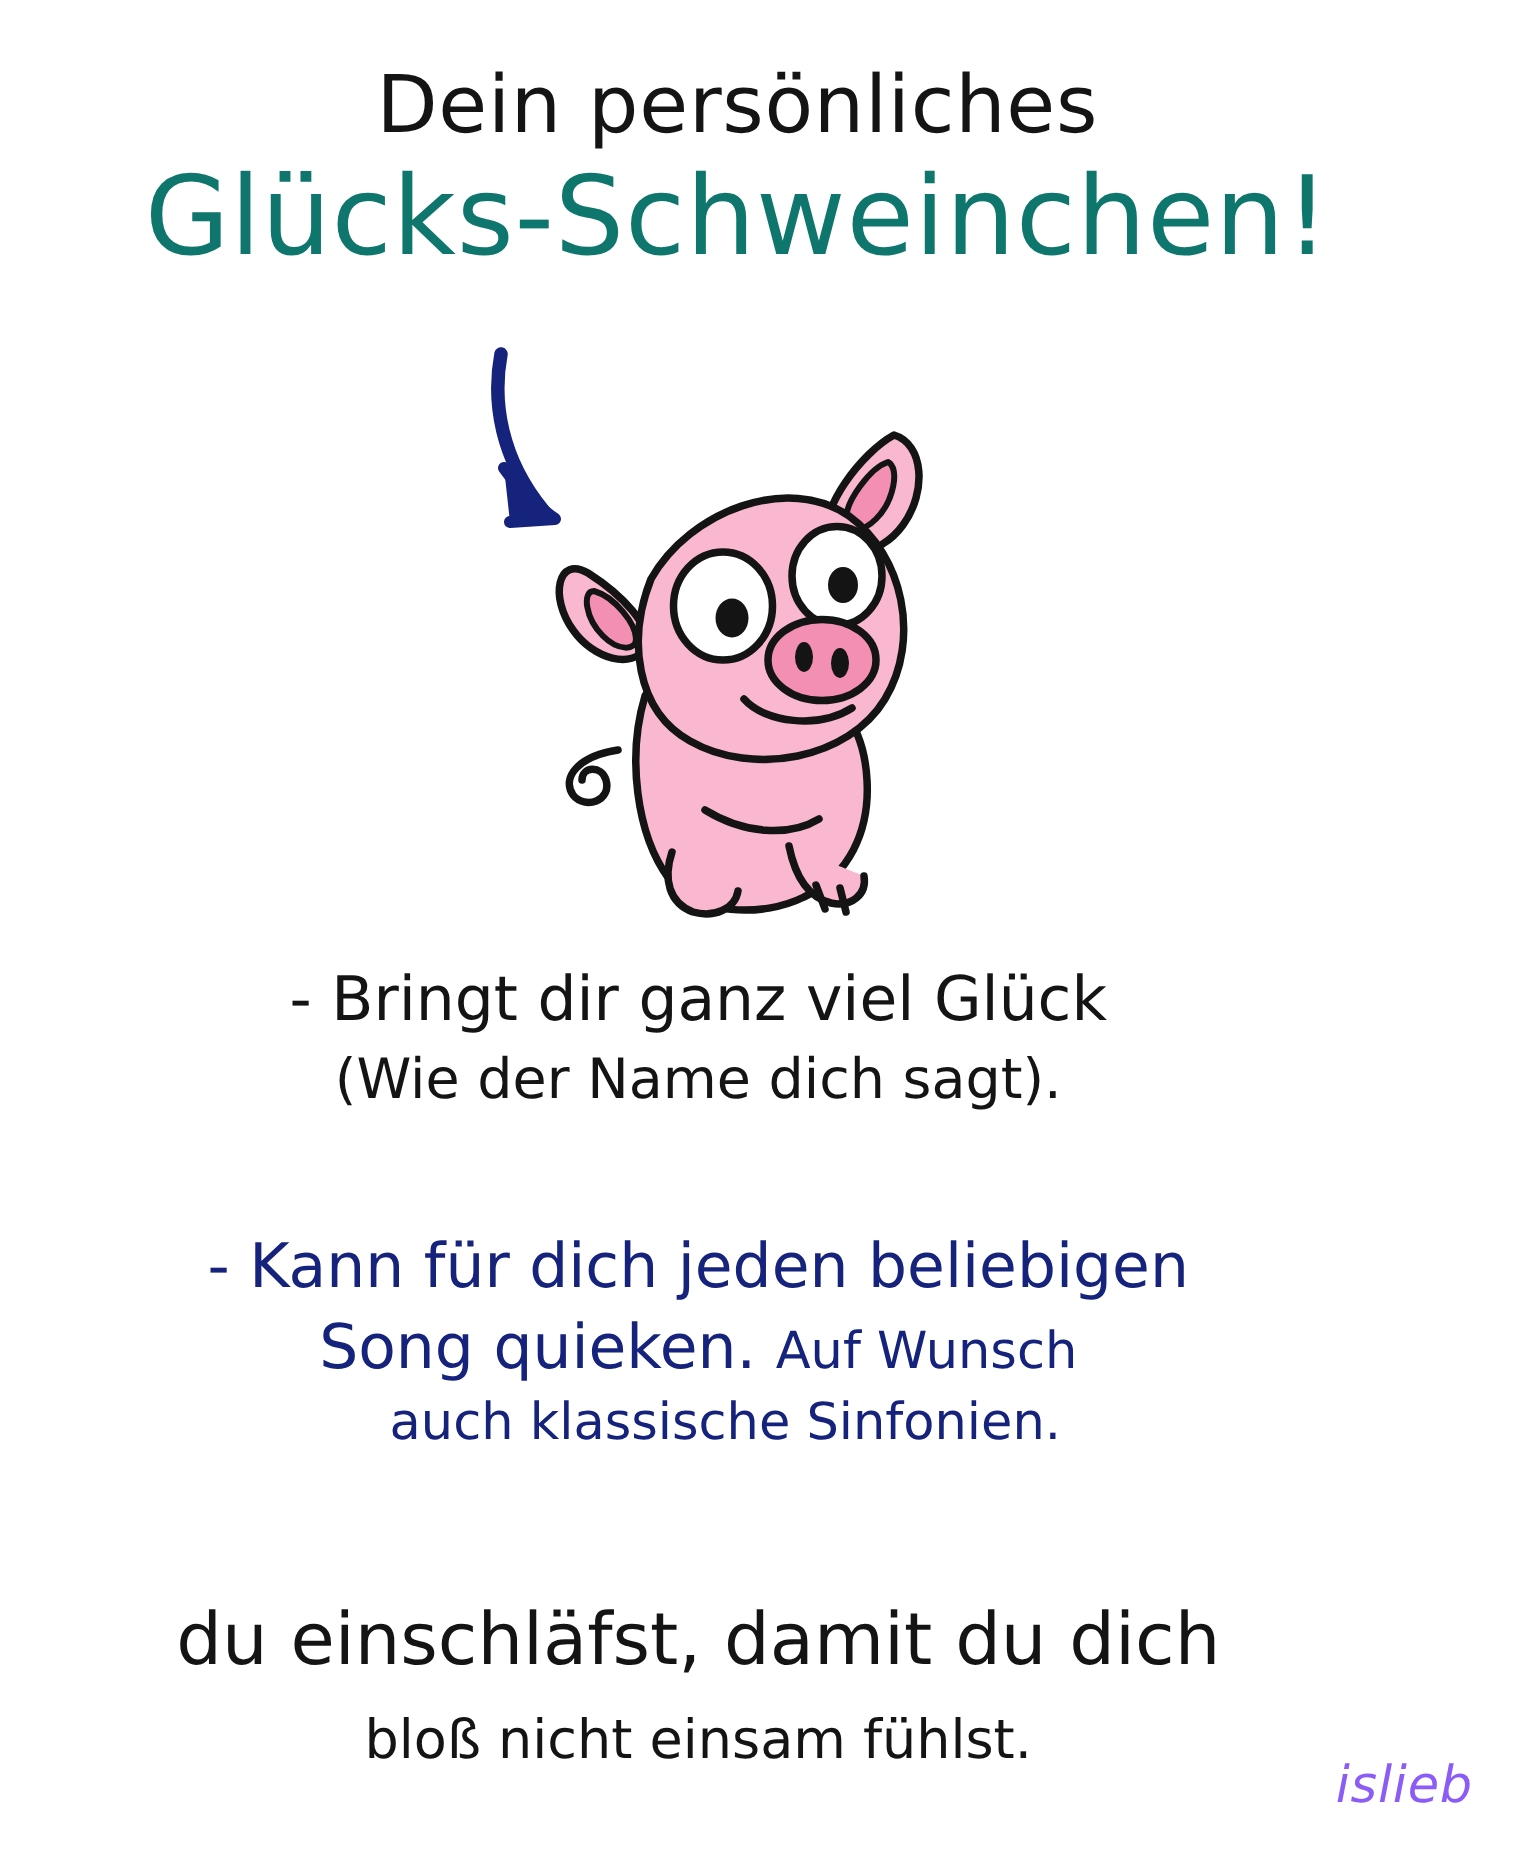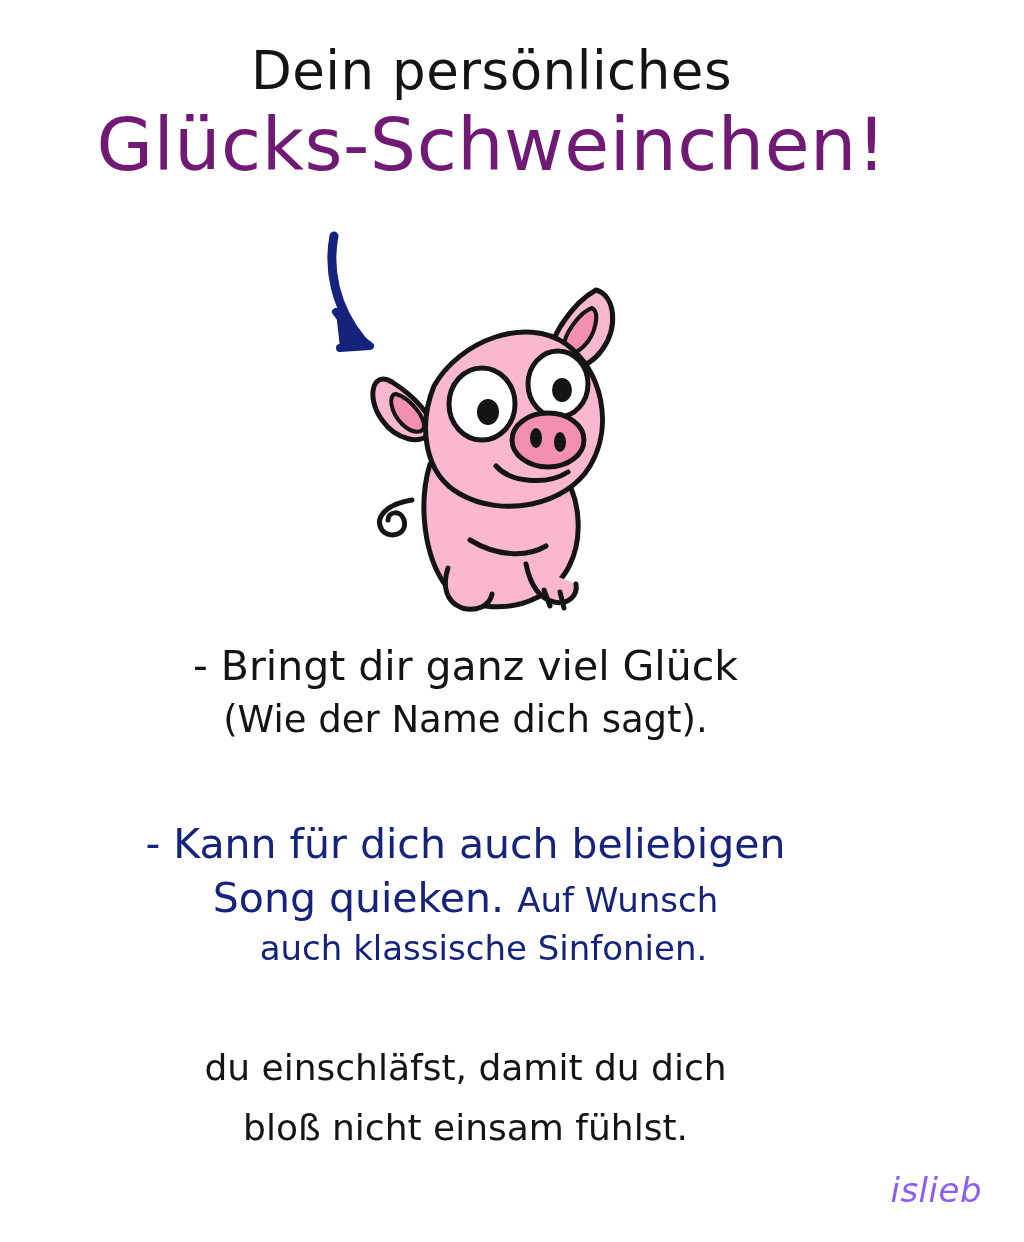--- a/index.html
+++ b/index.html
@@ -33,21 +33,21 @@
     font-size: 53px;
     line-height: 1.08;
     letter-spacing: 0.5px;
     color: #141414;
     font-weight: 400;
   }
   .headline-main {
     font-size: 73px;
     line-height: 1.1;
     letter-spacing: 0.5px;
-    color: #701a75;
+    color: #0f766e;
     font-weight: 400;
     margin-top: 6px;
   }
 
   
   .arrow {
     position: absolute;
     top: 228px;
     left: 300px;
     width: 140px;
@@ -88,21 +88,21 @@
   .bullet-2 .l1 { font-size: 41px; }
   .bullet-2 .l2 { font-size: 41px; margin-top: 2px; }
   .bullet-2 .l2 .small { font-size: 34px; }
   .bullet-2 .l3 { font-size: 34px; margin-top: 2px; padding-left: 36px; }
 
   .bullet-3 {
     top: 1042px;
     color: #141414;
   }
   .bullet-3 .l1 { font-size: 36px; }
-  .bullet-3 .l2 { font-size: 36px; margin-top: 3px; }
+  .bullet-3 .l2 { font-size: 48px; margin-top: 21px; }
   .bullet-3 .l3 { font-size: 36px; margin-top: 14px; }
 
   
   .signature {
     position: absolute;
     right: 42px;
     bottom: 32px;
     font-size: 34px;
     color: #8b5cf6;
     font-style: italic;
@@ -161,21 +161,21 @@
       <path d="M166 198 C 180 214, 216 218, 238 204" fill="none"></path>
     </g>
   </svg>
 
   <div class="bullet bullet-1">
     <span class="l1">- Bringt dir ganz viel Glück</span>
     <span class="l2">(Wie der Name dich sagt).</span>
   </div>
 
   <div class="bullet bullet-2">
-    <span class="l1">- Kann für dich auch beliebigen</span>
+    <span class="l1">- Kann für dich jeden beliebigen</span>
     <span class="l2"><span>Song quieken.</span> <span class="small">Auf Wunsch</span></span>
     <span class="l3">auch klassische Sinfonien.</span>
   </div>
 
   <div class="bullet bullet-3">
     <span class="l2">du einschläfst, damit du dich</span>
     <span class="l3">bloß nicht einsam fühlst.</span>
   </div>
 
   <div class="signature">islieb</div>

